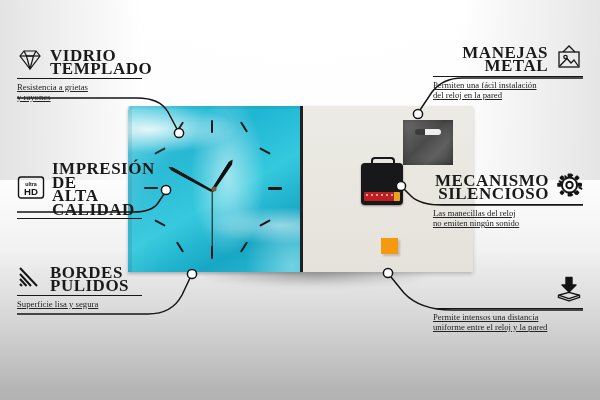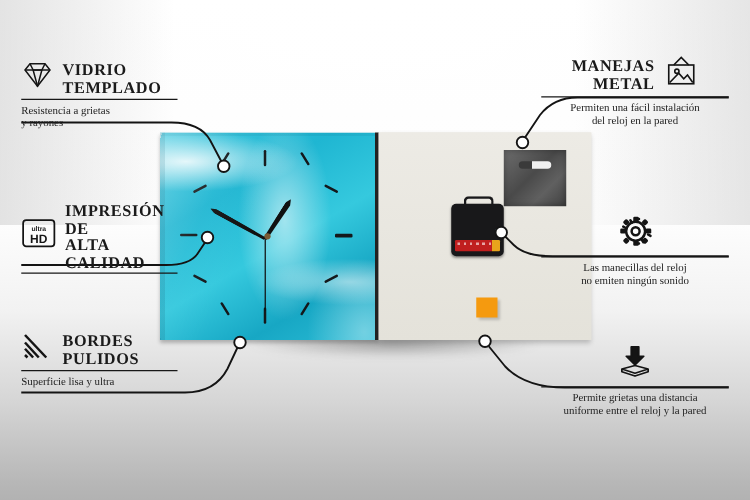--- a/index.html
+++ b/index.html
@@ -77,30 +77,30 @@
   .mech-batt i{position:absolute;top:2px;left:2px;right:6px;height:2px;
     background:repeating-linear-gradient(to right,rgba(255,255,255,.6) 0 2px,rgba(0,0,0,0) 2px 5px);}
   .mech-dot{position:absolute;right:4px;top:20px;width:3px;height:3px;background:#5d8fb5;border-radius:50%;}
   .foam{position:absolute;left:78px;top:132px;width:17px;height:16px;background:#f59a0f;
     box-shadow:2px 2px 2px rgba(0,0,0,.18);}
 
   
   .callout{position:absolute;}
   .ct-head{display:flex;align-items:center;gap:7px;}
   .ct-left .ct-head{justify-content:flex-start;}
-  .ct-right .ct-head{justify-content:center;}
-  .ct-title{font-size:13px;font-weight:700;letter-spacing:.5px;color:#1a1a1a;line-height:13.5px;
+  .ct-right .ct-head{justify-content:flex-end;}
+  .ct-title{font-size:17px;font-weight:700;letter-spacing:.5px;color:#1a1a1a;line-height:13.5px;
     text-transform:uppercase;font-family:"Liberation Serif", serif;white-space:pre-line;}
   .ct-left .ct-title{text-align:left;}
   .ct-right .ct-title{text-align:right;}
   .ct-rule{height:0;border-top:1.4px solid #171717;margin-top:2px;}
   .ct-desc{font-size:8.7px;line-height:10.4px;color:#232323;margin-top:2.5px;
-    font-family:"Liberation Serif", serif;white-space:pre-line;}
+    font-family:"Liberation Serif", serif;white-space:pre-line;text-decoration:underline;}
   .ct-left .ct-desc{text-align:left;}
-  .ct-right .ct-desc{text-align:center;}
+  .ct-right .ct-desc{text-align:left;}
   .ic{flex:0 0 auto;display:block;}
 
   .leader{position:absolute;overflow:visible;pointer-events:none;}
   .leader path{fill:none;stroke:#141414;stroke-width:1.5;}
   .leader circle{fill:#ffffff;stroke:#141414;stroke-width:1.5;}
 </style>
 </head>
 <body>
 
 <div class="stage">
@@ -232,21 +232,21 @@
               <path d="M3 9 L14 21"></path>
             <path d="M3 14 L9.5 21"></path>
               <path d="M3 19 L5 21"></path>
           </g>
         </svg>
       </span>
       <span class="ct-title">BORDES
 PULIDOS</span>
     </div>
     <div class="ct-rule"></div>
-    <div class="ct-desc">Superficie lisa y ultra</div>
+    <div class="ct-desc">Superficie lisa y segura</div>
   </div>
 
   <div class="callout ct-right" style="left:433px;top:44px;width:150px;">
     <div class="ct-head">
       <span class="ct-title">MANEJAS
 METAL</span>
       <span class="ic">
         <svg width="28" height="26" viewBox="0 0 28 26">
           <g fill="none" stroke="#141414" stroke-width="1.3">
             <path d="M8 8 L14 2 L20 8"></path>
@@ -257,20 +257,22 @@
         </svg>
       </span>
     </div>
     <div class="ct-rule"></div>
     <div class="ct-desc">Permiten una fácil instalación
 del reloj en la pared</div>
   </div>
 
   <div class="callout ct-right" style="left:433px;top:172px;width:150px;">
     <div class="ct-head">
+      <span class="ct-title">MECANISMO
+SILENCIOSO</span>
       <span class="ic">
         <svg width="27" height="26" viewBox="0 0 27 26">
           <g fill="none" stroke="#141414" stroke-width="2" stroke-linecap="round" stroke-linejoin="round">
             <path d="M13.5 3.2 L16.2 3.2 M13.5 22.8 L16.2 22.8"></path>
             <path d="M9.3 4.2 L10.6 6.1 M18.4 19.9 L19.7 21.8"></path>
             <path d="M3.6 9.3 L5.6 10.4 M23.4 15.6 L25.4 16.7"></path>
             <circle cx="13.5" cy="13" r="7.6"></circle>
             <circle cx="13.5" cy="13" r="3.2"></circle>
           </g>
           <g fill="#141414">
@@ -297,17 +299,17 @@
         <svg width="28" height="26" viewBox="0 0 28 26">
           <g fill="none" stroke="#141414" stroke-width="1.4" stroke-linejoin="round">
             <path d="M11 1.5 L17 1.5 L17 9 L21 9 L14 16 L7 9 L11 9 Z" fill="#141414"></path>
             <path d="M14 16.4 L24.5 19.2 L14 22.6 L3.5 19.2 Z"></path>
             <path d="M3.5 19.2 L3.5 21.4 L14 24.8 L24.5 21.4 L24.5 19.2"></path>
           </g>
         </svg>
       </span>
     </div>
     <div class="ct-rule"></div>
-    <div class="ct-desc">Permite grietas una distancia
+    <div class="ct-desc">Permite intensos una distancia
 uniforme entre el reloj y la pared</div>
   </div>
 
 </div>
 
 </body></html>

